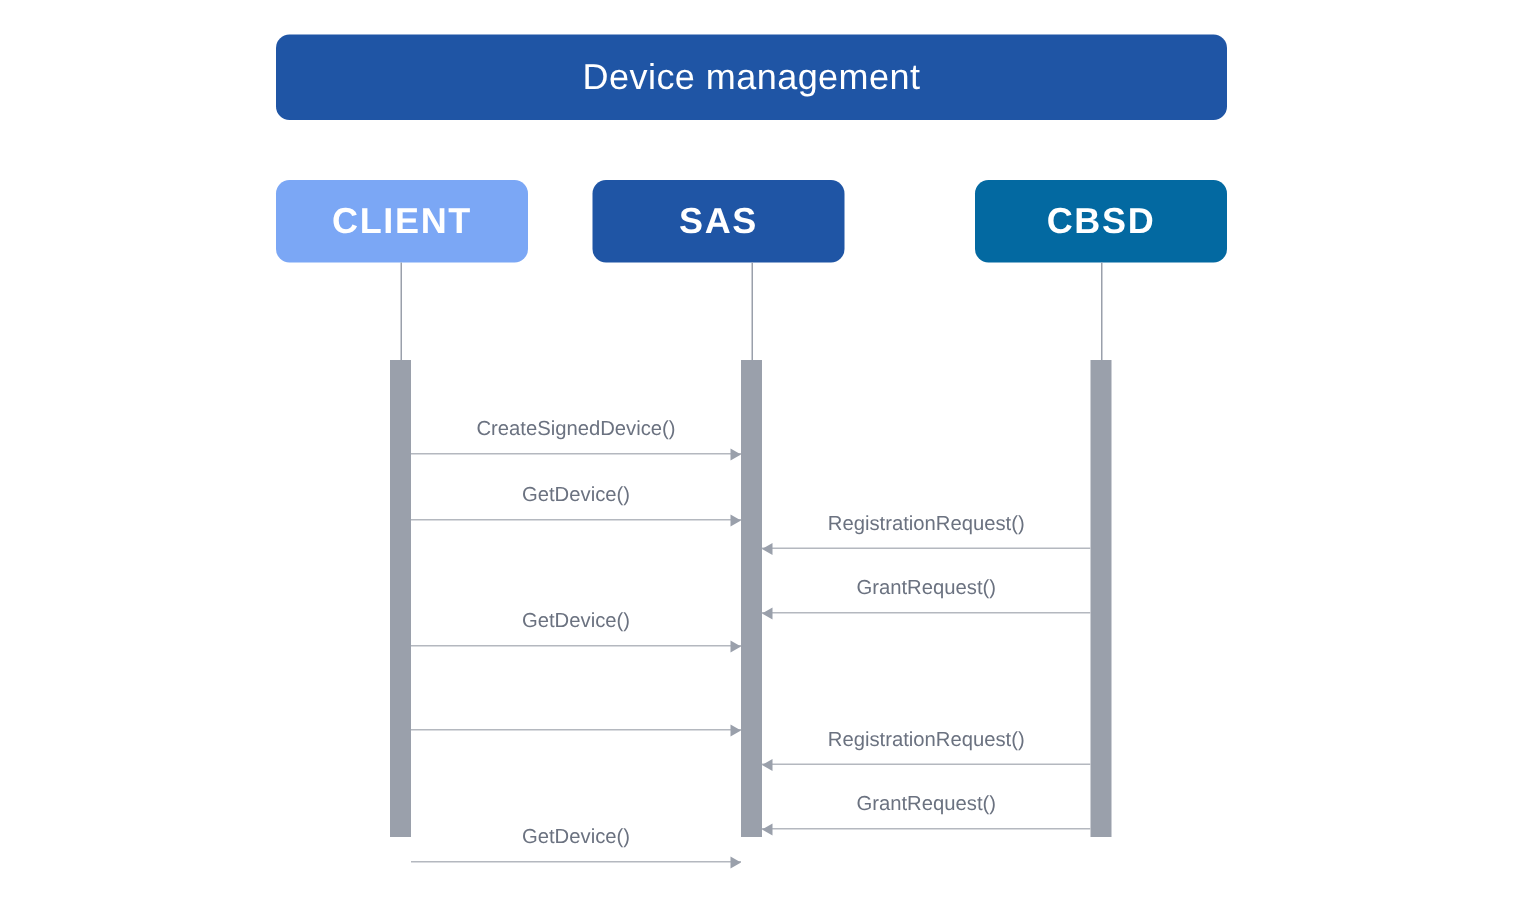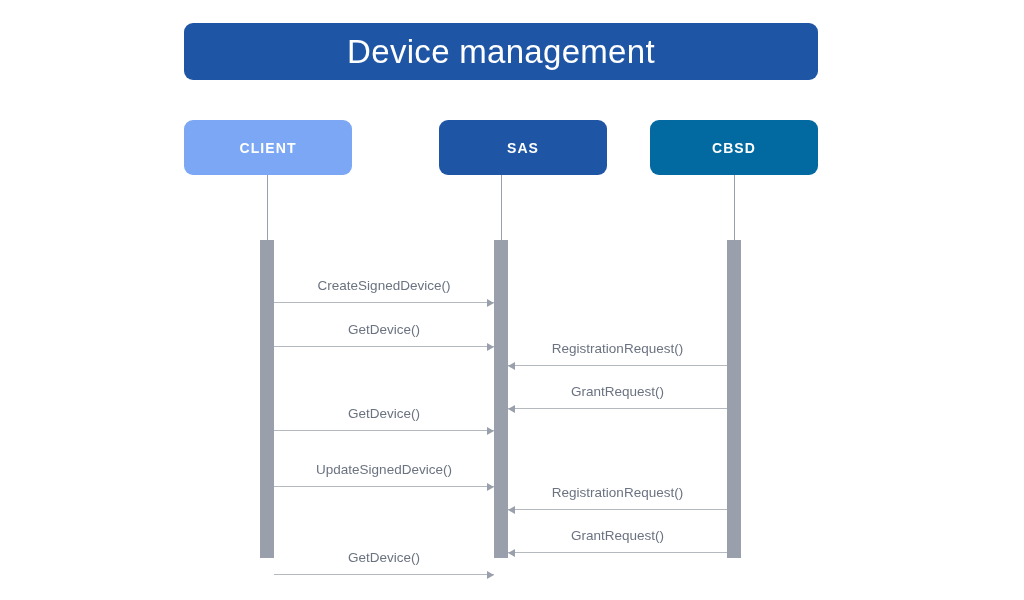--- a/index.html
+++ b/index.html
@@ -25,42 +25,42 @@
     width: 634px;
     height: 57px;
     border-radius: 9px;
     display: flex;
     align-items: center;
     justify-content: center;
     box-sizing: border-box;
   }
   .title-bar .title-text {
     color: #ffffff;
-    font-size: 33px;
+    font-size: 24px;
     font-weight: 400;
     letter-spacing: 0.3px;
     line-height: 1;
     text-align: center;
   }
 
   
   .participant-box {
     position: absolute;
     top: 120px;
     width: 168px;
     height: 55px;
     border-radius: 9px;
     display: flex;
     align-items: center;
     justify-content: center;
     box-sizing: border-box;
   }
   .participant-box .participant-label {
     color: #ffffff;
-    font-size: 14px;
+    font-size: 24px;
     font-weight: 700;
     letter-spacing: 1.1px;
     line-height: 1;
   }
 
   
   .lifeline {
     position: absolute;
     top: 175px;
     width: 1px;
@@ -124,21 +124,21 @@
 
   <div class="title-bar" style="background: rgb(31, 85, 165);">
     <span class="title-text">Device management</span>
   </div>
 
   <div id="layers">
       <div class="participant-box" style="left: 184px; background: rgb(123, 167, 245);">
         <span class="participant-label">CLIENT</span>
       </div>
       <div class="lifeline" style="left: 267px; height: 65px; background: rgb(154, 160, 171);"></div>
-      <div class="participant-box" style="left: 439px; background: rgb(31, 85, 165);">
+      <div class="participant-box" style="left: 395px; background: rgb(31, 85, 165);">
         <span class="participant-label">SAS</span>
       </div>
       <div class="lifeline" style="left: 501px; height: 65px; background: rgb(154, 160, 171);"></div>
       <div class="participant-box" style="left: 650px; background: #0369a1;">
         <span class="participant-label">CBSD</span>
       </div>
       <div class="lifeline" style="left: 734px; height: 65px; background: rgb(154, 160, 171);"></div>
       <div class="activation" style="left: 260px; top: 240px; height: 318px; background: rgb(154, 160, 171);"></div>
       <div class="activation" style="left: 494px; top: 240px; height: 318px; background: rgb(154, 160, 171);"></div>
       <div class="activation" style="left: 727px; top: 240px; height: 318px; background: rgb(154, 160, 171);"></div>
@@ -161,21 +161,20 @@
         <span class="msg-label" style="color: rgb(107, 114, 128);">GrantRequest()</span>
         <div class="msg-line" style="background: rgb(180, 184, 191);"></div>
         <div class="arrow-head" style="border-right-color: rgb(154, 160, 171);"></div>
       </div>
       <div class="message dir-right" style="left: 274px; width: 220px; top: 369px;">
         <span class="msg-label" style="color: rgb(107, 114, 128);">GetDevice()</span>
         <div class="msg-line" style="background: rgb(180, 184, 191);"></div>
         <div class="arrow-head" style="border-left-color: rgb(154, 160, 171);"></div>
       </div>
       <div class="message dir-right" style="left: 274px; width: 220px; top: 425px;">
-        <span class="msg-label" style="color: rgb(107, 114, 128);">UpdateSignedDevice()</span>
         <div class="msg-line" style="background: rgb(180, 184, 191);"></div>
         <div class="arrow-head" style="border-left-color: rgb(154, 160, 171);"></div>
       </div>
       <div class="message dir-left" style="left: 508px; width: 219px; top: 448px;">
         <span class="msg-label" style="color: rgb(107, 114, 128);">RegistrationRequest()</span>
         <div class="msg-line" style="background: rgb(180, 184, 191);"></div>
         <div class="arrow-head" style="border-right-color: rgb(154, 160, 171);"></div>
       </div>
       <div class="message dir-left" style="left: 508px; width: 219px; top: 491px;">
         <span class="msg-label" style="color: rgb(107, 114, 128);">GrantRequest()</span>

